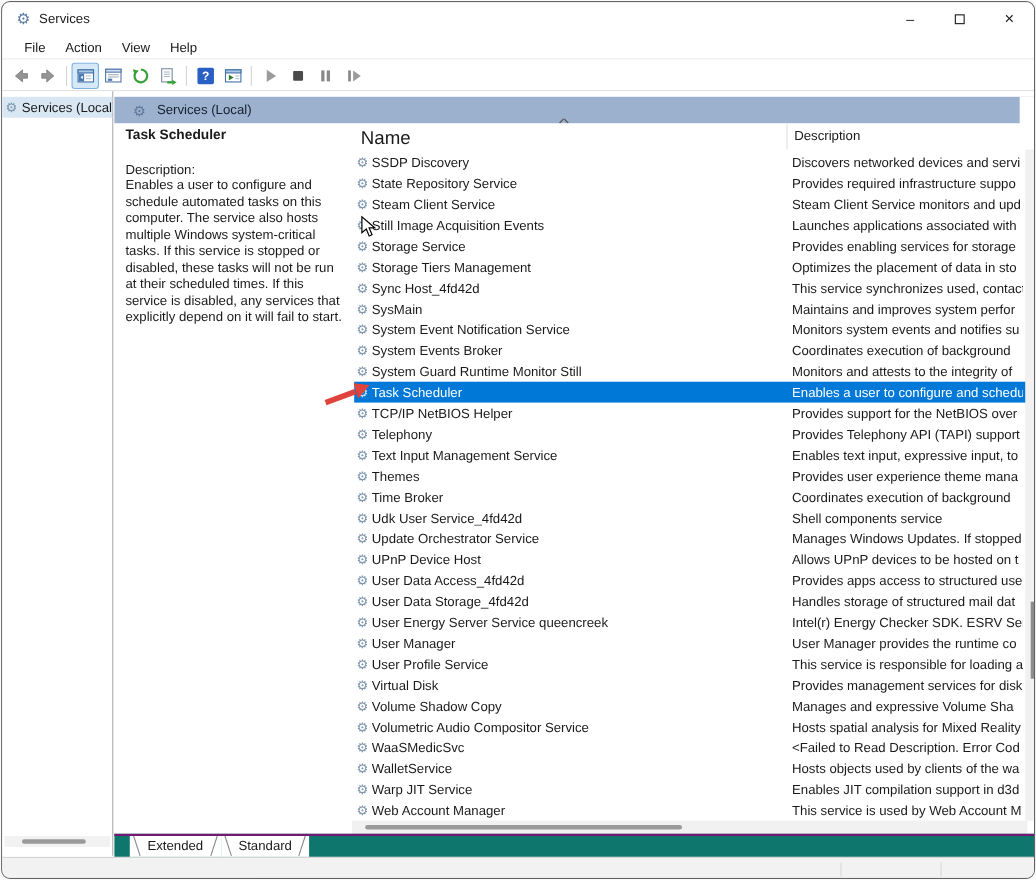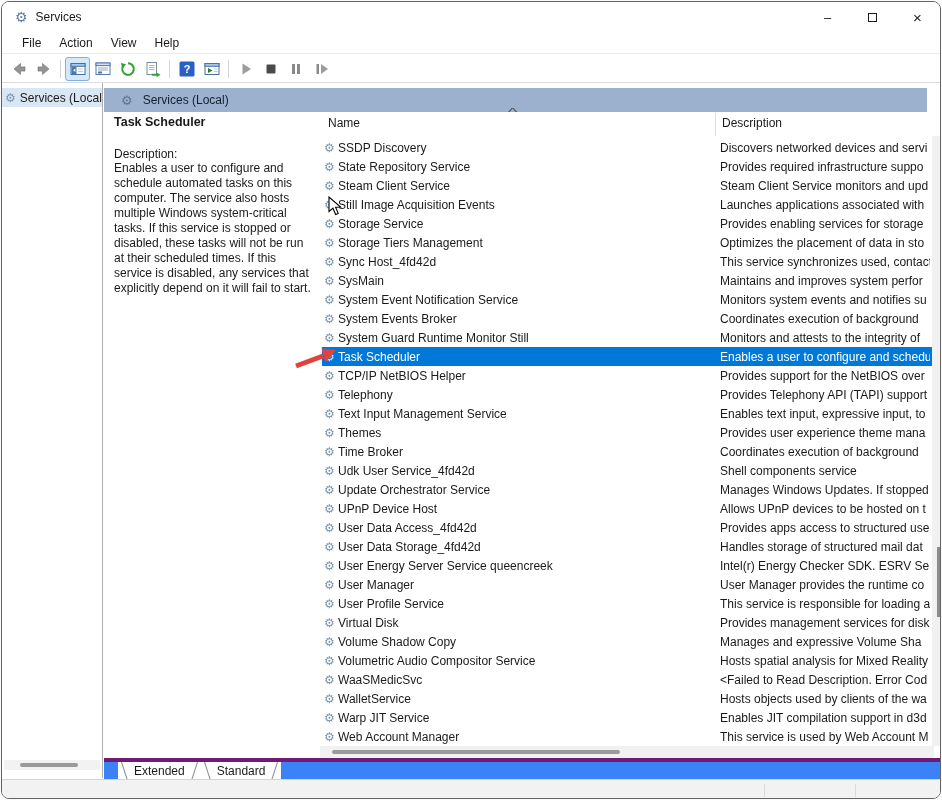--- a/index.html
+++ b/index.html
@@ -43,40 +43,40 @@
   .band-title { margin-left:10px; font-size:12px; color:#14202e; }
   .band-curve { position:absolute; left:925px; top:86px; width:17px; height:46px; background:#fff; border-bottom-left-radius:20px; }
 
   
   .desc-pane { position:absolute; left:112px; top:113px; width:200px; }
   .desc-title { font-weight:bold; font-size:12.5px; margin-bottom:18px; }
   .desc-label { font-size:12px; margin-bottom:0;margin-top:16px; }
   .desc-text { font-size:12px; line-height:15px; }
 
   
-  .col-name-hdr { position:absolute; left:326px; top:114px; font-size:12px; }
+  .col-name-hdr { position:absolute; left:326px; top:114px; font-size:17px; }
   .col-desc-hdr { position:absolute; left:720px; top:114px; font-size:12px; }
   .col-divider { position:absolute; left:713px; top:111px; width:1px; height:23px; background:#e0e0e0; }
   .sort-ind { position:absolute; left:508px; top:104px; font-size:11px; color:#555; transform:scaleX(1.8); }
   .list-body { position:absolute; left:320px; top:136px; width:612px; }
   .srow { display:flex; align-items:center; height:19px; font-size:12px; white-space:nowrap; }
   .srow.selected { background:var(--sel,#0078d7); color:#fff; }
   .gear { flex:0 0 14px; margin-left:2px; font-size:12px; color:#7c95ad; line-height:1; }
   .srow.selected .gear { color:#cfe0f0; }
   .sname { flex:0 0 376px; overflow:hidden; }
   .sdesc { flex:0 0 210px; margin-left:6px; overflow:hidden; }
 
   
   .vscroll { position:absolute; left:930px; top:134px; width:10px; height:610px; background:#f1f1f1; }
   .vthumb { position:absolute; left:5px; top:411px; width:4px; height:70px; background:#8c8c8c; }
   .hscroll { position:absolute; left:318px; top:744px; width:614px; height:12px; background:#f1f1f1; }
   .hthumb { position:absolute; left:12px; top:4px; width:288px; height:4px; background:#9a9a9a; border-radius:2px; }
 
   
-  .tabstrip { position:absolute; left:102px; top:756px; width:838px; height:21px; background:#3b82f6; border-top:4px solid #701a75; display:flex; padding-left:14px; }
+  .tabstrip { position:absolute; left:102px; top:756px; width:838px; height:21px; background:#0f766e; border-top:2px solid #701a75; display:flex; padding-left:14px; }
   .tab { position:relative; height:19px; padding:2px 16px 0 16px; font-size:12px; background:#fff; }
   .tab::before { content:""; position:absolute; left:3px; top:0; width:1px; height:19px; background:#8a8a8a; transform:rotate(-18deg); transform-origin:top; }
   .tab::after  { content:""; position:absolute; right:3px; top:0; width:1px; height:19px; background:#8a8a8a; transform:rotate(18deg); transform-origin:top; }
 
   
   .statusbar { position:absolute; left:0; top:777px; width:940px; height:21px; background:#f2f2f2; border-top:1px solid #d5d5d5; }
   .status-sep { position:absolute; top:4px; width:1px; height:13px; background:#dadada; }
 
   
   .red-arrow { position:absolute; left:288px; top:340px; }

